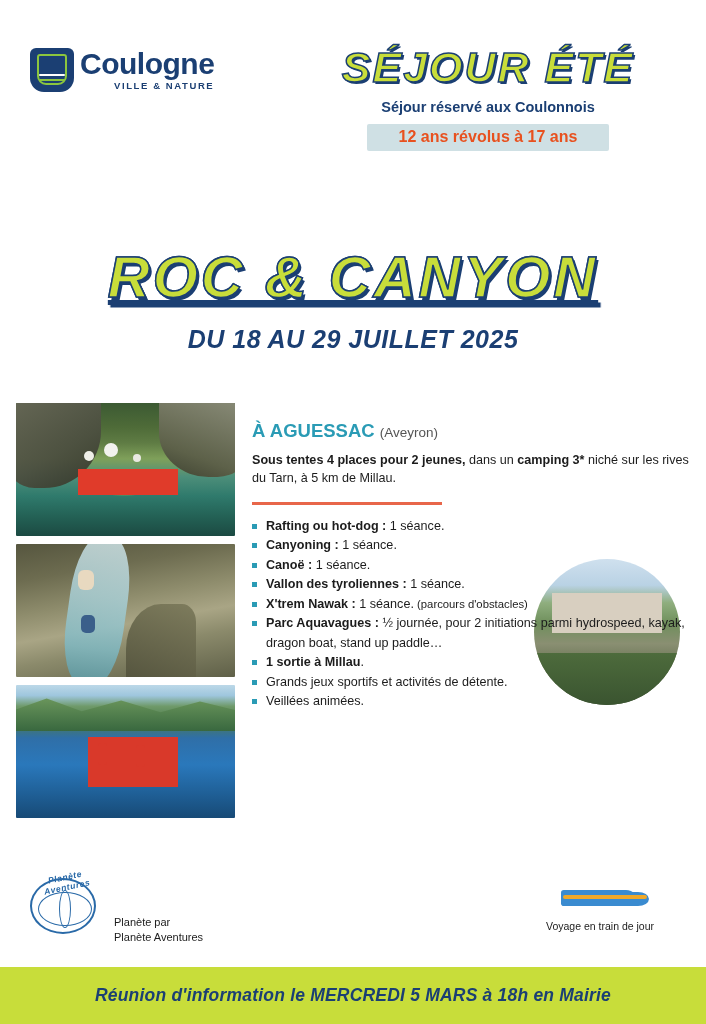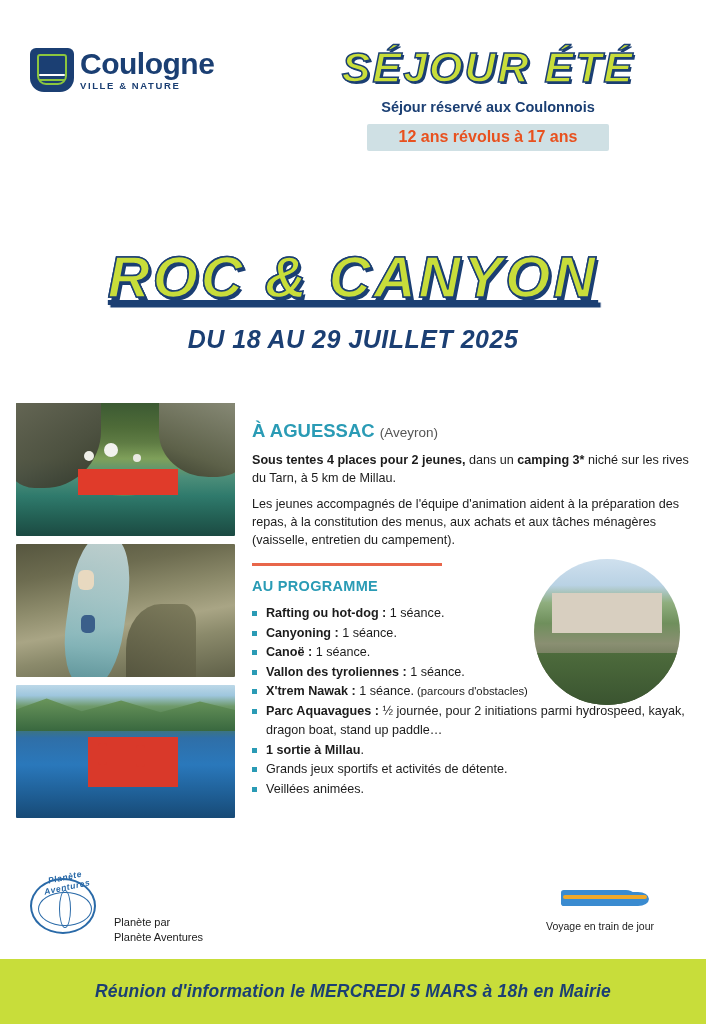--- a/index.html
+++ b/index.html
@@ -18,20 +18,21 @@
   .header {
     position: relative;
     height: 185px;
   }
   .logo-block {
     position: absolute;
     left: 30px;
     top: 48px;
     display: flex;
     align-items: center;
+    text-align: right;
   }
   .logo-mark {
     width: 44px;
     height: 44px;
     position: relative;
     margin-right: 6px;
   }
   .logo-mark .shield {
     position: absolute;
     inset: 0;
@@ -451,21 +452,21 @@
   .train-caption {
     font-size: 10.5px;
     color: #1c1c1c;
   }
 
   
   .banner {
     position: absolute;
     left: 0; right: 0;
     bottom: 0;
-    height: 65px;
+    height: 57px;
     background: #c8dd3a;
     display: flex;
     align-items: center;
     justify-content: center;
   }
   .banner-text {
     font-size: 17.5px;
     font-weight: bold;
     font-style: italic;
     color: #1b3f73;
@@ -521,27 +522,25 @@
 
   <div class="place-line">
     <span>À AGUESSAC</span>
     <span class="place-dept">(Aveyron)</span>
   </div>
 
   <div class="para">
     <b>Sous tentes 4 places pour 2 jeunes,</b><span> dans un </span><b>camping 3*</b><span> niché sur les rives du Tarn, à 5 km de Millau.</span>
   </div>
 
-  <div class="para">Les jeunes accompagnés de l'équipe d'animation aident à la préparation des repas, à la constitution des menus, aux achats et aux tâches ménagères (vaisselle, entretien du campement).</div>
 
   <div class="divider-wrap">
     <div class="divider"></div>
   </div>
 
-  <div class="programme-title">AU PROGRAMME</div>
 
   <ul class="prog">
     <li><b>Rafting ou hot-dog :</b><span> 1 séance.</span></li>
     <li><b>Canyoning :</b><span> 1 séance.</span></li>
     <li><b>Canoë :</b><span> 1 séance.</span></li>
     <li><b>Vallon des tyroliennes :</b><span> 1 séance.</span></li>
     <li><b>X'trem Nawak :</b><span> 1 séance.</span><span class="small-note"> (parcours d'obstacles)</span></li>
     <li><b>Parc Aquavagues :</b><span> ½ journée, pour 2 initiations parmi hydrospeed, kayak, dragon boat, stand up paddle…</span></li>
     <li><b>1 sortie à Millau</b><span>.</span></li>
     <li><b></b><span>Grands jeux sportifs et activités de détente.</span></li>

